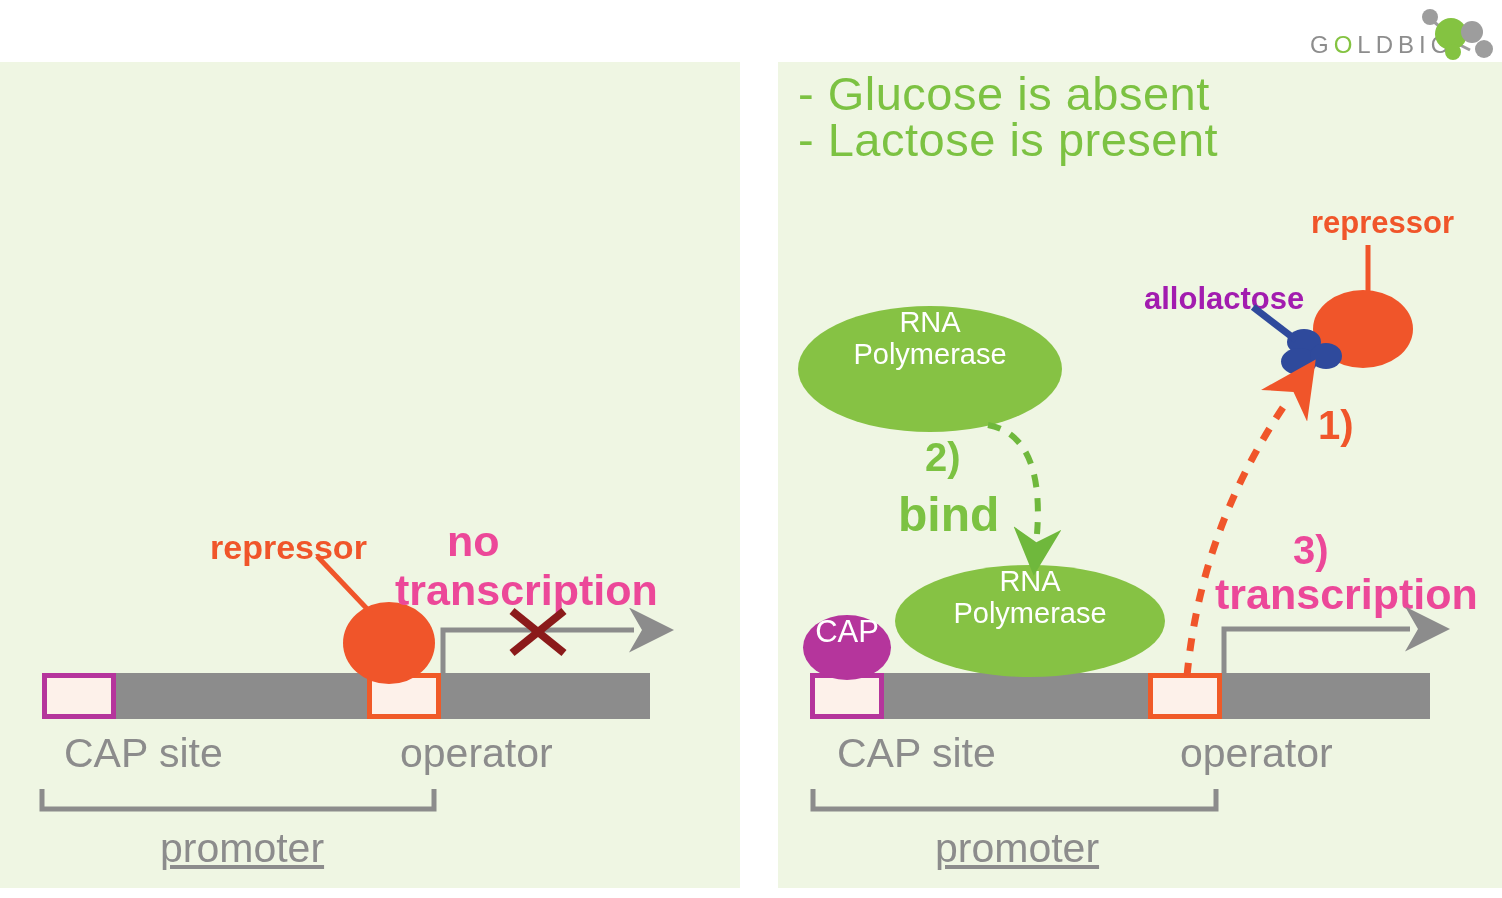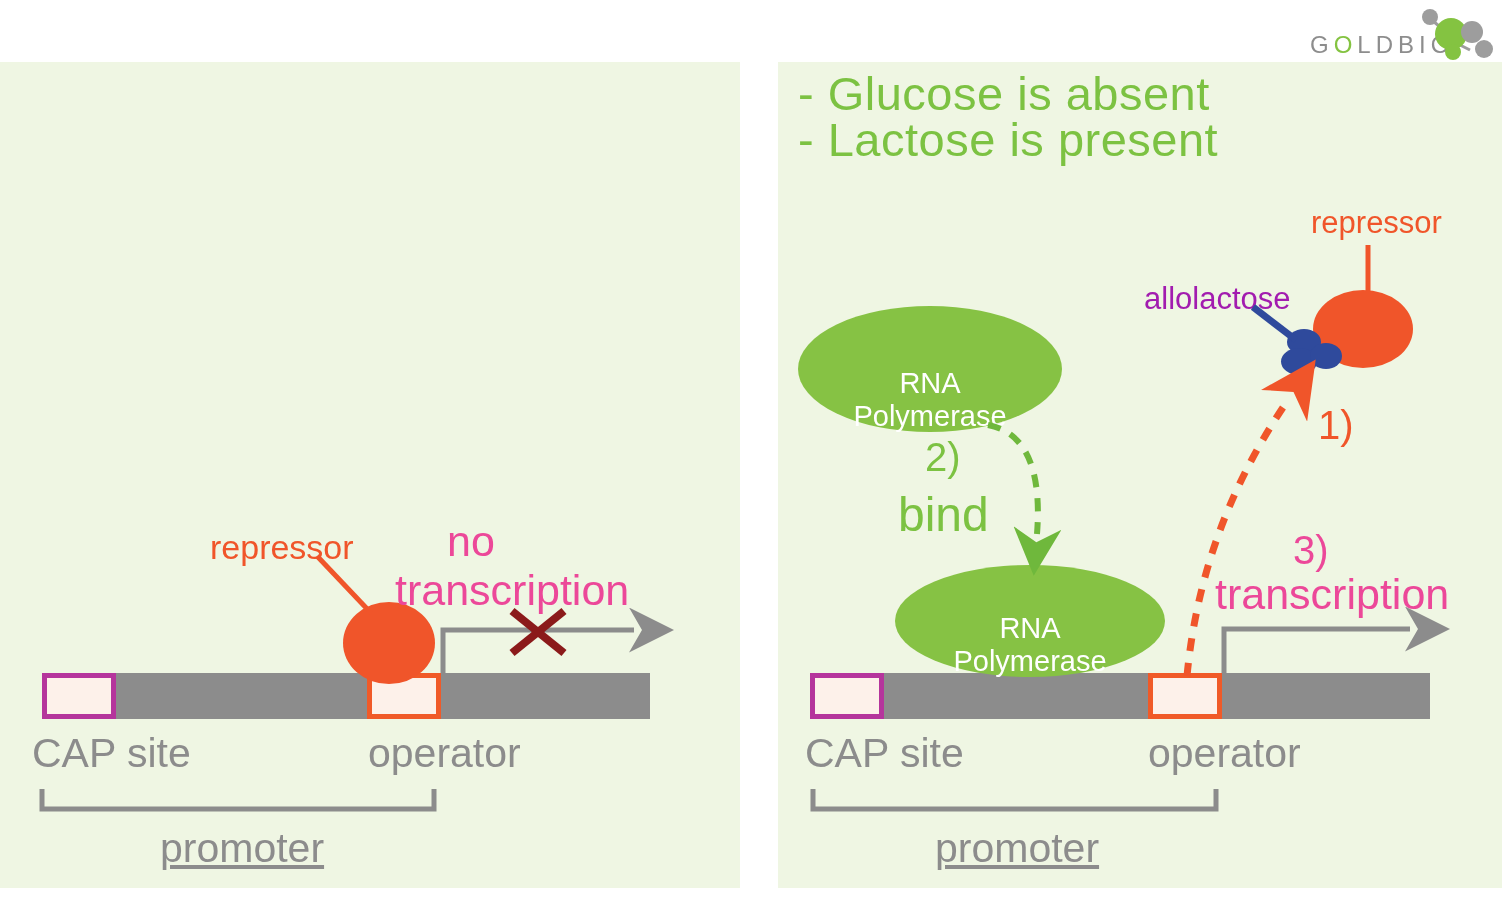--- a/index.html
+++ b/index.html
@@ -88,20 +88,21 @@
   #op-box-right  { left: 1148px; top: 673px; }
 
   
   .site-label {
     position: absolute;
     color: #8c8c8c;
     font-size: 41px;
     font-weight: 300;
     white-space: nowrap;
     font-family: "Liberation Sans", sans-serif;
+    margin-left: 32px;
   }
   #label-cap-left   { left: 32px;  top: 730px; }
   #label-op-left    { left: 368px; top: 730px; }
   #label-cap-right  { left: 805px; top: 730px; }
   #label-op-right   { left: 1148px; top: 730px; }
 
   .promoter-label {
     position: absolute;
     color: #8c8c8c;
     font-size: 41px;
@@ -111,21 +112,21 @@
     text-decoration: underline;
   }
   #label-promoter-left  { left: 160px; top: 825px; }
   #label-promoter-right { left: 935px; top: 825px; }
 
   
   .ellipse {
     position: absolute;
     border-radius: 50%;
     display: flex;
-    align-items: flex-end;
+    align-items: flex-start;
     justify-content: center;
     text-align: center;
     color: #ffffff;
     line-height: 1.12;
     font-weight: 300;
     font-family: "Liberation Sans", sans-serif;
   }
   .repressor-shape { background: #f0552a; }
   .rnap-shape      { background: #86c244; font-size: 29px; }
   .cap-shape       { background: #b5359c; font-size: 31px; }
@@ -134,21 +135,21 @@
   #repressor-left  { left: 343px;  top: 602px; width: 92px;  height: 82px; }
   #repressor-right { left: 1313px; top: 290px; width: 100px; height: 78px; }
   #rnap-top        { left: 798px;  top: 306px; width: 264px; height: 126px; }
   #rnap-bottom     { left: 895px;  top: 565px; width: 270px; height: 112px; }
   #cap-protein     { left: 803px;  top: 615px; width: 88px;  height: 65px; }
 
   
   .annot {
     position: absolute;
     white-space: nowrap;
-    font-weight: 400;
+    font-weight: 700;
     font-family: "Liberation Sans", sans-serif;
   }
   .annot-orange { color: #f0552a; }
   .annot-gray   { color: #ec4899; }
   .annot-green  { color: #7cc242; }
   .annot-blue   { color: #a21caf; }
 
   #repressor-label-left { left: 210px; top: 528px; font-size: 34px; }
   #repressor-label-right{ left: 1311px; top: 205px; font-size: 31px; }
   #allolactose-label    { left: 1144px; top: 281px; font-size: 31px; }
@@ -222,20 +223,21 @@
       <div>Polymerase</div>
     </div>
   </div>
   <div class="ellipse rnap-shape" id="rnap-bottom">
     <div>
       <div>RNA</div>
       <div>Polymerase</div>
     </div>
   </div>
 
+  <div class="ellipse cap-shape" id="cap-protein">CAP</div>
 
   <div class="ellipse repressor-shape" id="repressor-right"></div>
   <div class="allo-dot" style="left:1287px;top:329px;width:34px;height:26px;"></div>
   <div class="allo-dot" style="left:1281px;top:348px;width:36px;height:27px;"></div>
   <div class="allo-dot" style="left:1310px;top:343px;width:32px;height:26px;"></div>
 
   <div class="annot annot-orange" id="repressor-label-right">repressor</div>
   <div class="annot annot-blue" id="allolactose-label">allolactose</div>
 
   <div class="annot annot-orange" id="step1-num">1)</div>

